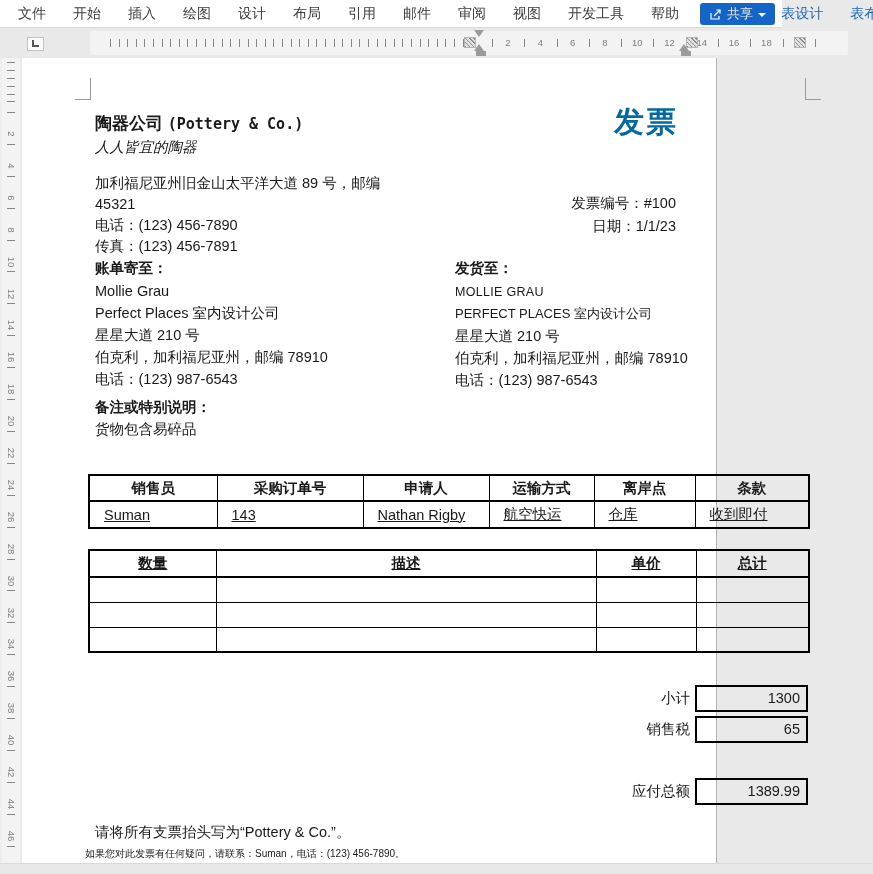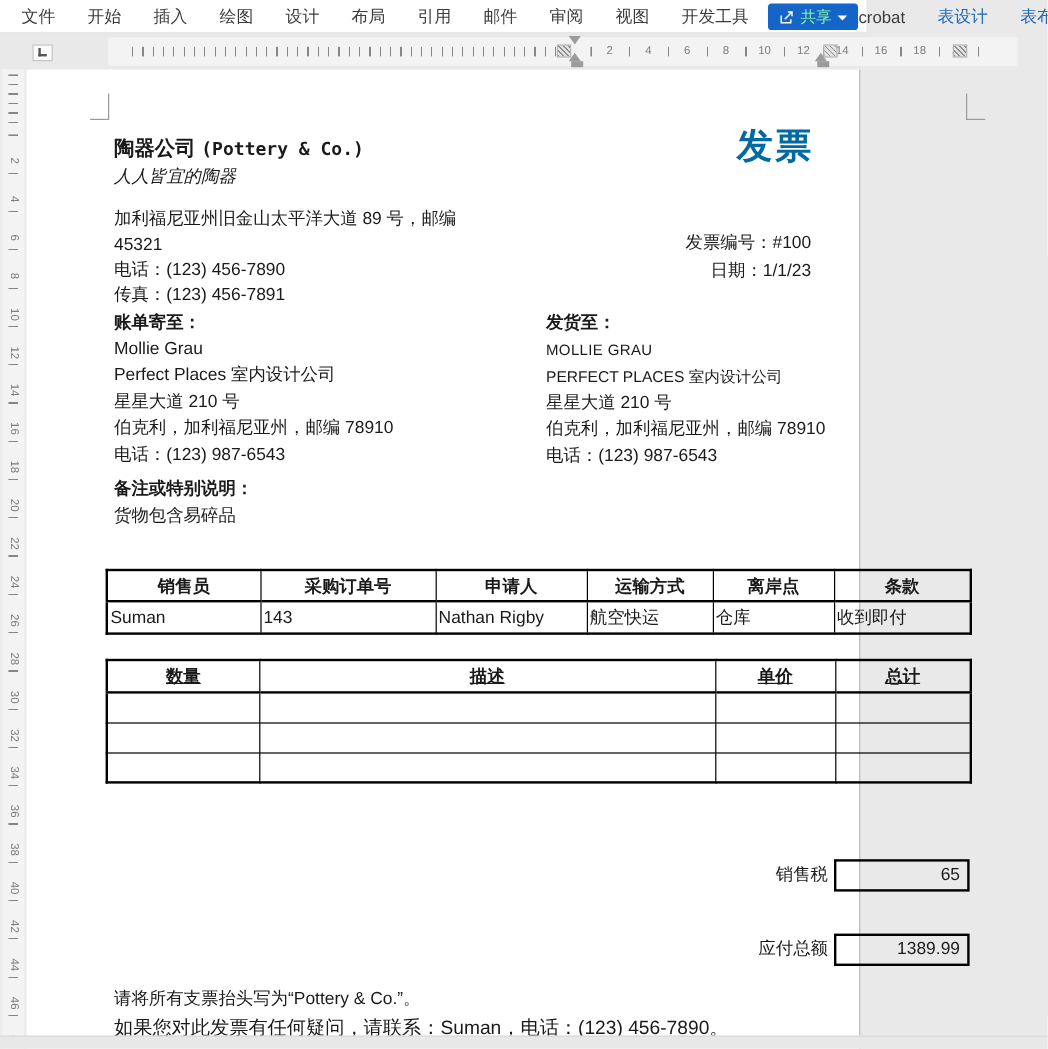--- a/index.html
+++ b/index.html
@@ -6,30 +6,30 @@
   html,body { width:873px; height:874px; overflow:hidden; }
   body {
     position:relative;
     font-family:"Liberation Sans", sans-serif;
     background:#e9e9e9;
     color:#1a1a1a;
   }
 
   
   .ribbon {
-    position:absolute; left:0; top:0; width:722px; height:28px;
+    position:absolute; left:0; top:0; width:782px; height:28px;
     background:#ffffff; border-bottom:1px solid #d9d9d9;
     display:flex; align-items:center; gap:27px; padding-left:18px;
     font-size:14px; color:#3c3c3c;
   }
   .rtab { cursor:default; white-space:nowrap; }
   .rtab.accent { color:#1f68b8; }
   .share-btn {
     position:absolute; right:7px; top:3px; height:22px;
-    background:#1565c8; color:#86efac; border:none; border-radius:3px;
+    background:#1565c8; color:#e5e5e5; border:none; border-radius:3px;
     display:flex; align-items:center; gap:5px; padding:0 9px;
     font-size:13px; font-family:"Liberation Sans", sans-serif; cursor:pointer;
   }
   .share-btn svg { display:block; }
   .chev { width:0; height:0; border-left:4px solid transparent; border-right:4px solid transparent; border-top:4px solid #ffffff; margin-top:2px; }
 
   
   .ruler-band {
     position:absolute; left:0; top:28px; width:873px; height:30px;
     background:#e9e9e9;
@@ -113,33 +113,33 @@
   .caps-mix { font-size:13px; line-height:22px; }
   .notes-head { position:absolute; left:73px; top:340px; }
   .notes-line { position:absolute; left:73px; top:362px; font-size:14.5px; }
 
   table { border-collapse:collapse; table-layout:fixed; font-size:14.5px; }
   table, th, td { border:1px solid #000; }
   table { border-width:2px; }
   th { border-bottom-width:2px; font-weight:bold; text-align:center; }
   .order-table { position:absolute; left:66px; top:416px; width:720px; }
   .order-table th { height:26px; }
-  .order-table td { height:27px; padding:0 2px; text-align:left; }
+  .order-table td { height:27px; padding:0 14px; text-align:left;text-decoration:underline; }
   .items-table { position:absolute; left:66px; top:491px; width:720px; }
   .items-table th { height:27px;text-decoration:underline; }
   .items-table td { height:25px; padding:0 7px; text-align:left; }
   .items-table td.num { text-align:right; }
 
   .trow { position:absolute; left:0; width:826px; height:27px; }
   .tlabel { position:absolute; right:158px; top:0; height:27px; line-height:27px; font-size:14.5px; }
   .tvalue { position:absolute; left:673px; top:0; width:113px; height:27px;
     border:2px solid #000; text-align:right; padding:0 6px; line-height:23px; font-size:14.5px; }
 
   .footer1 { position:absolute; left:73px; top:765px; font-size:14.5px; }
-  .footer2 { position:absolute; left:73px; top:789px; font-size:16px; }
+  .footer2 { position:absolute; left:63px; top:789px; font-size:10px; }
 
   .bottom-strip { position:absolute; left:0; top:863px; width:873px; height:11px;
     background:#e8e8e8; border-top:1px solid #d9d9d9; }
 </style>
 </head>
 <body>
 
 <header class="ribbon">
   <div class="rtab">文件</div>
   <div class="rtab">开始</div>
@@ -333,20 +333,24 @@
     </tr>
     <tr>
       <td></td>
       <td></td>
       <td class="num"></td>
       <td class="num"></td>
     </tr>
   </tbody>
     </table>
 
+  <div class="trow" style="top:627px">
+    <div class="tlabel">小计</div>
+    <div class="tvalue">1300</div>
+  </div>
   <div class="trow" style="top:658px">
     <div class="tlabel">销售税</div>
     <div class="tvalue">65</div>
   </div>
   <div class="trow" style="top:720px">
     <div class="tlabel">应付总额</div>
     <div class="tvalue">1389.99</div>
   </div>
 
   <div class="footer1">请将所有支票抬头写为“Pottery &amp; Co.”。</div>

